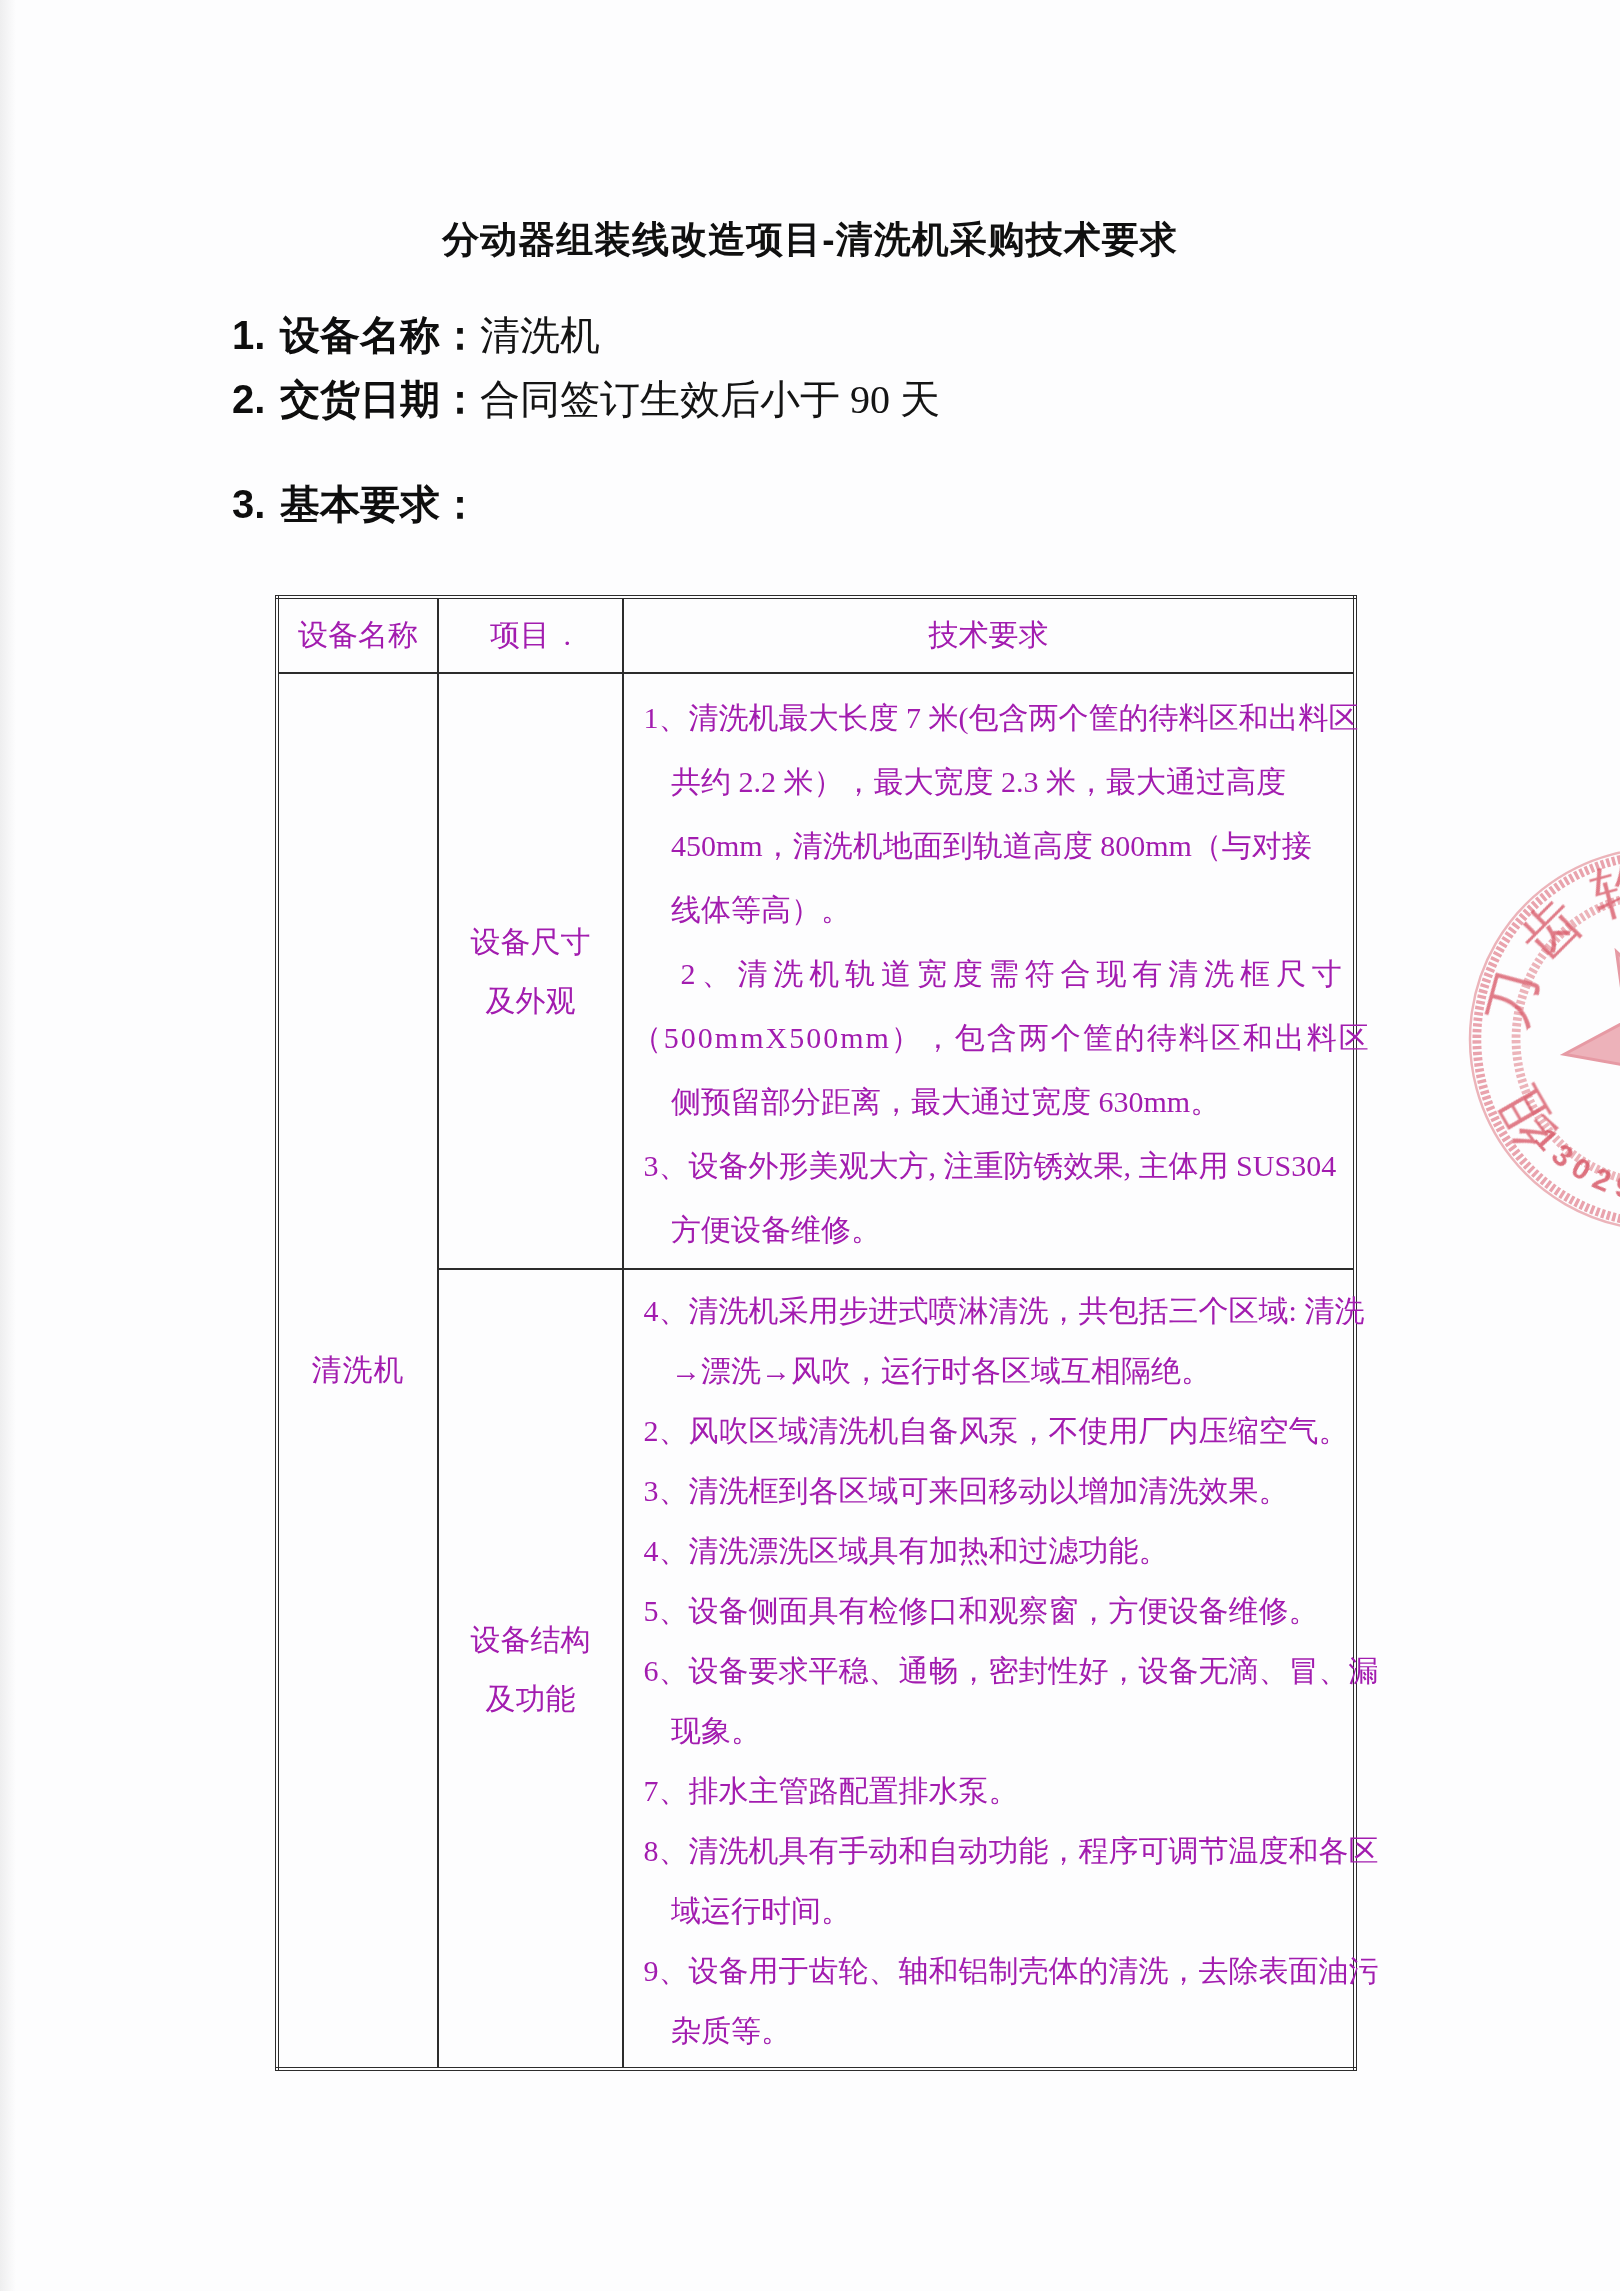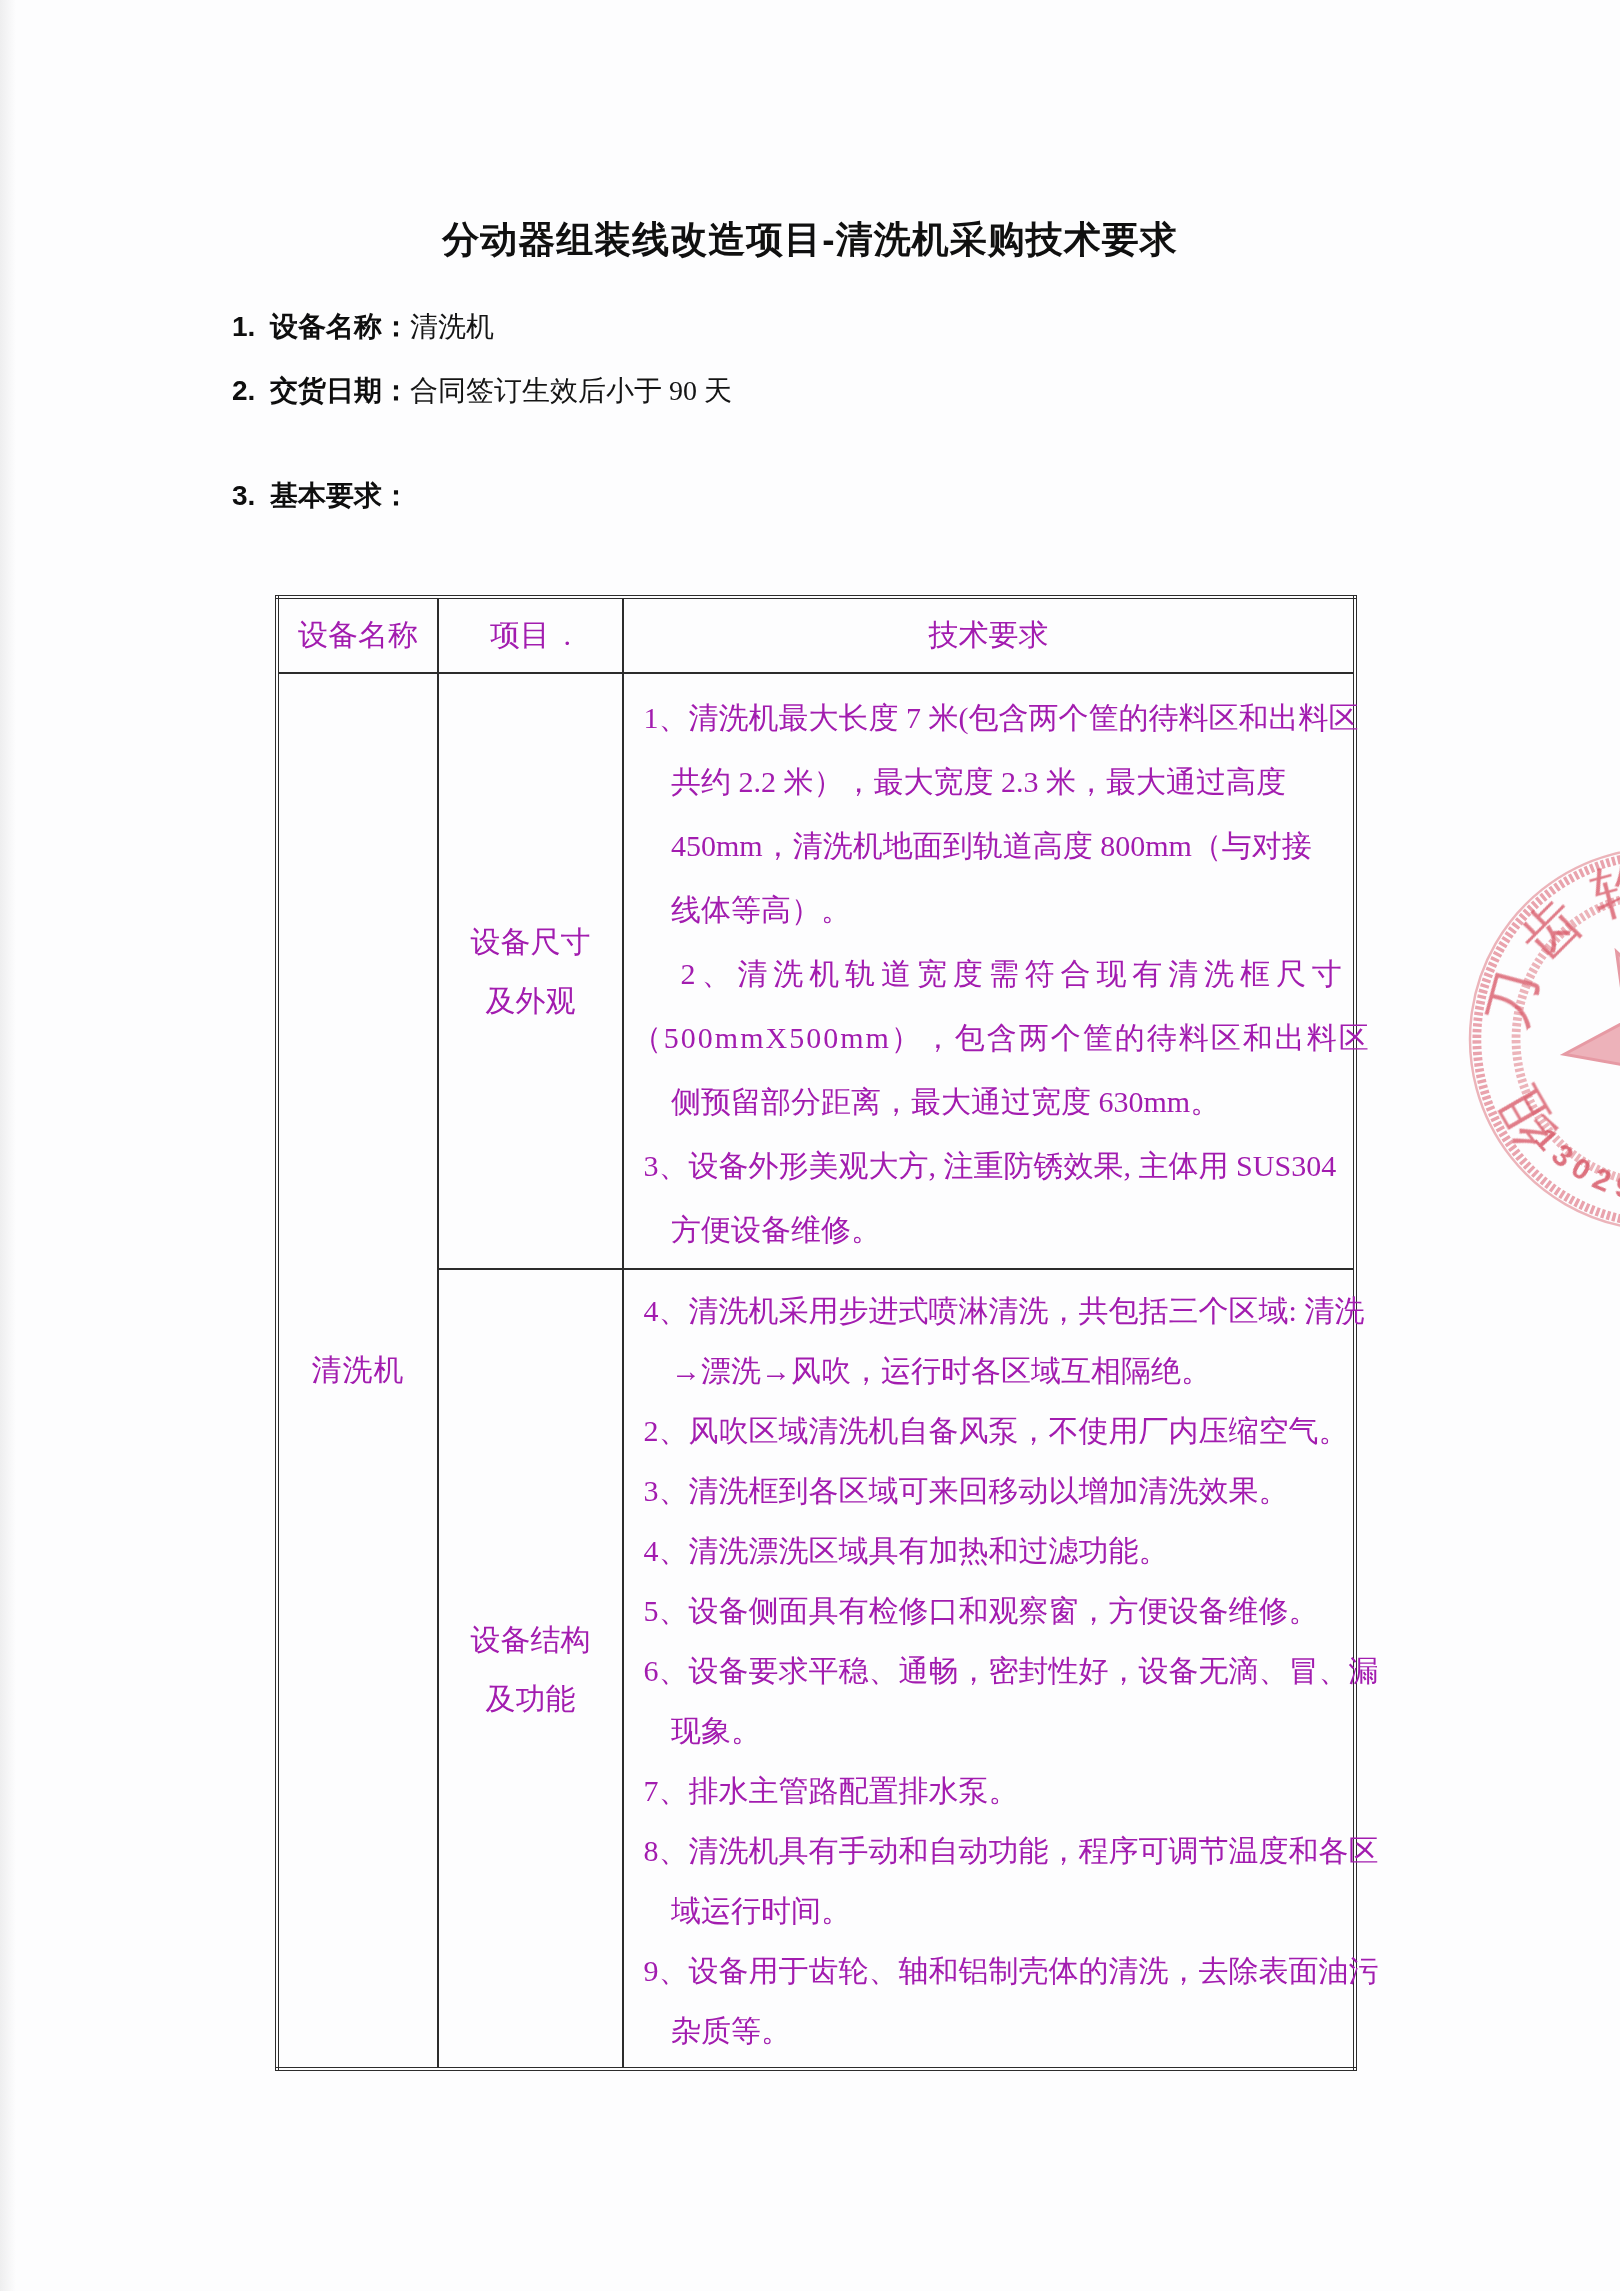--- a/index.html
+++ b/index.html
@@ -20,21 +20,21 @@
   
   .doc-title{
     position:absolute;left:0;top:215px;width:100%;
     text-align:center;
     font-family:"Liberation Sans","DejaVu Sans",sans-serif;
     font-weight:bold;font-size:37px;letter-spacing:1px;color:#101010;
   }
   
   .num-item{
     position:absolute;left:232px;
-    font-size:28px;color:#141414;white-space:nowrap;
+    font-size:40px;color:#141414;white-space:nowrap;
   }
   .num-item .no,.num-item .lbl{
     font-family:"Liberation Sans","DejaVu Sans",sans-serif;
     font-weight:bold;color:#0e0e0e;
   }
   .num-item .no{margin-right:14.7px;}
   .num-item .val{font-family:"Liberation Serif","DejaVu Serif",serif;}
   #item-1{top:308px;}
   #item-2{top:372px;}
   #item-3{top:477px;}

